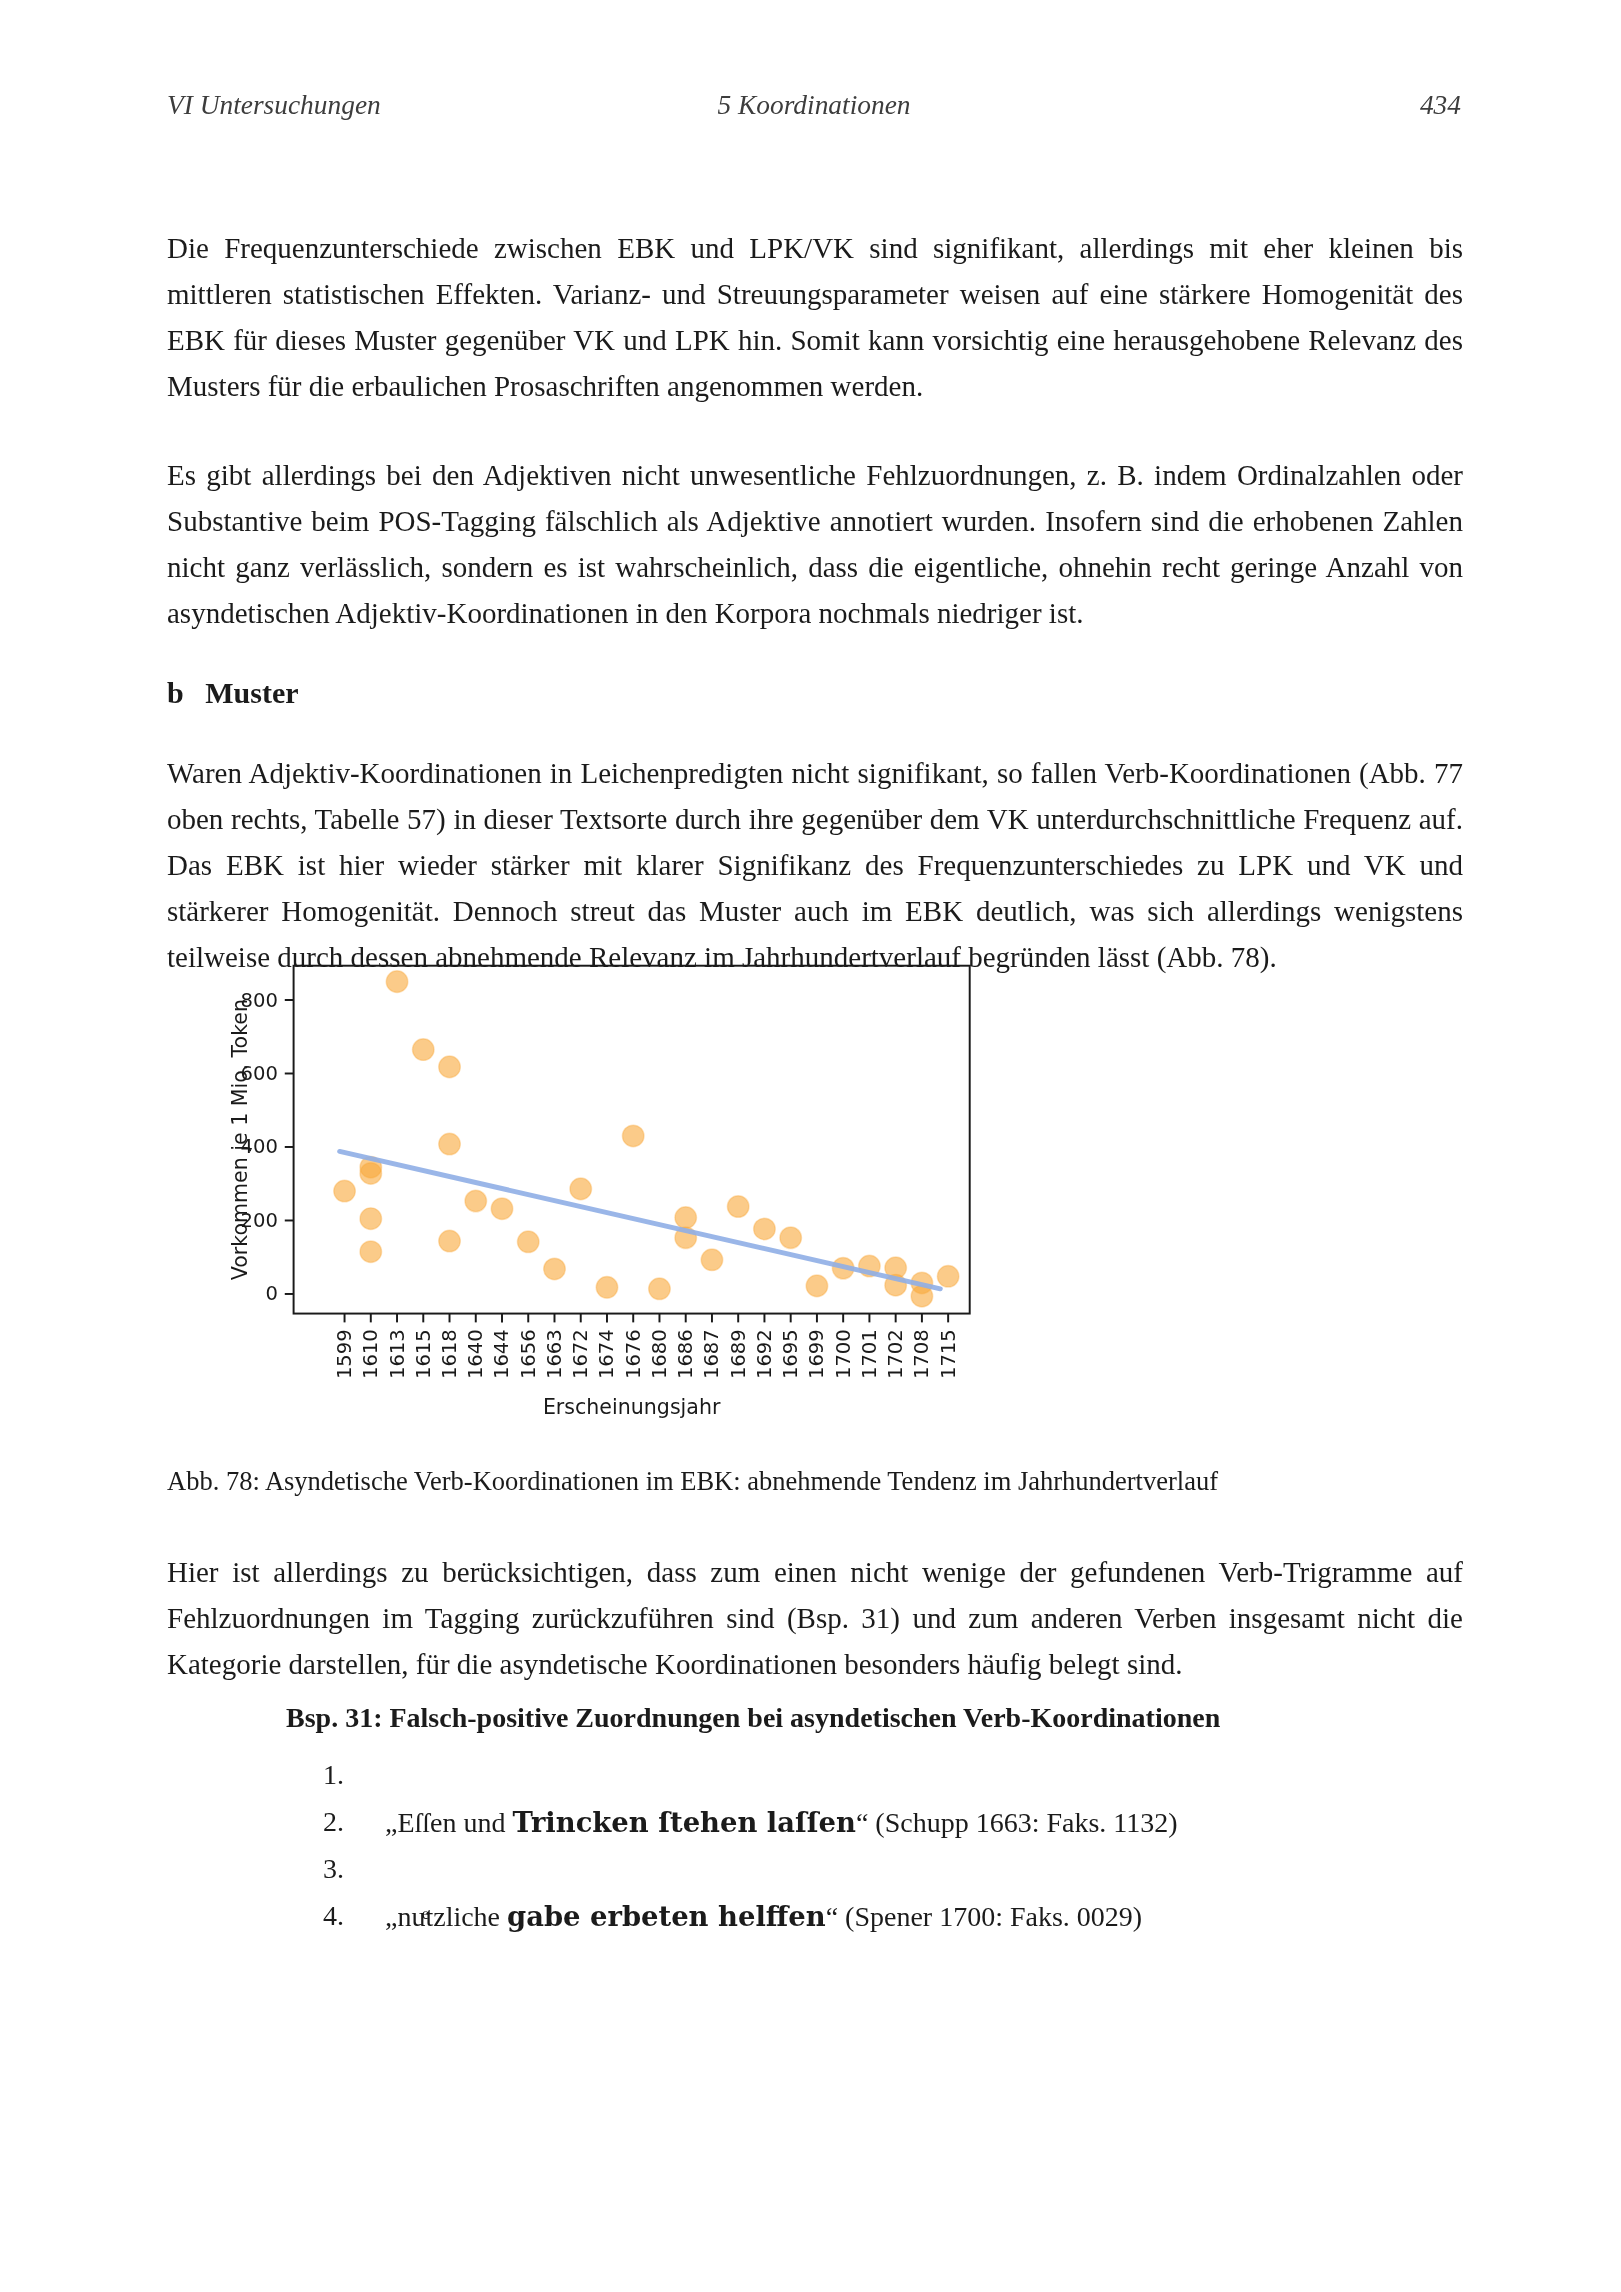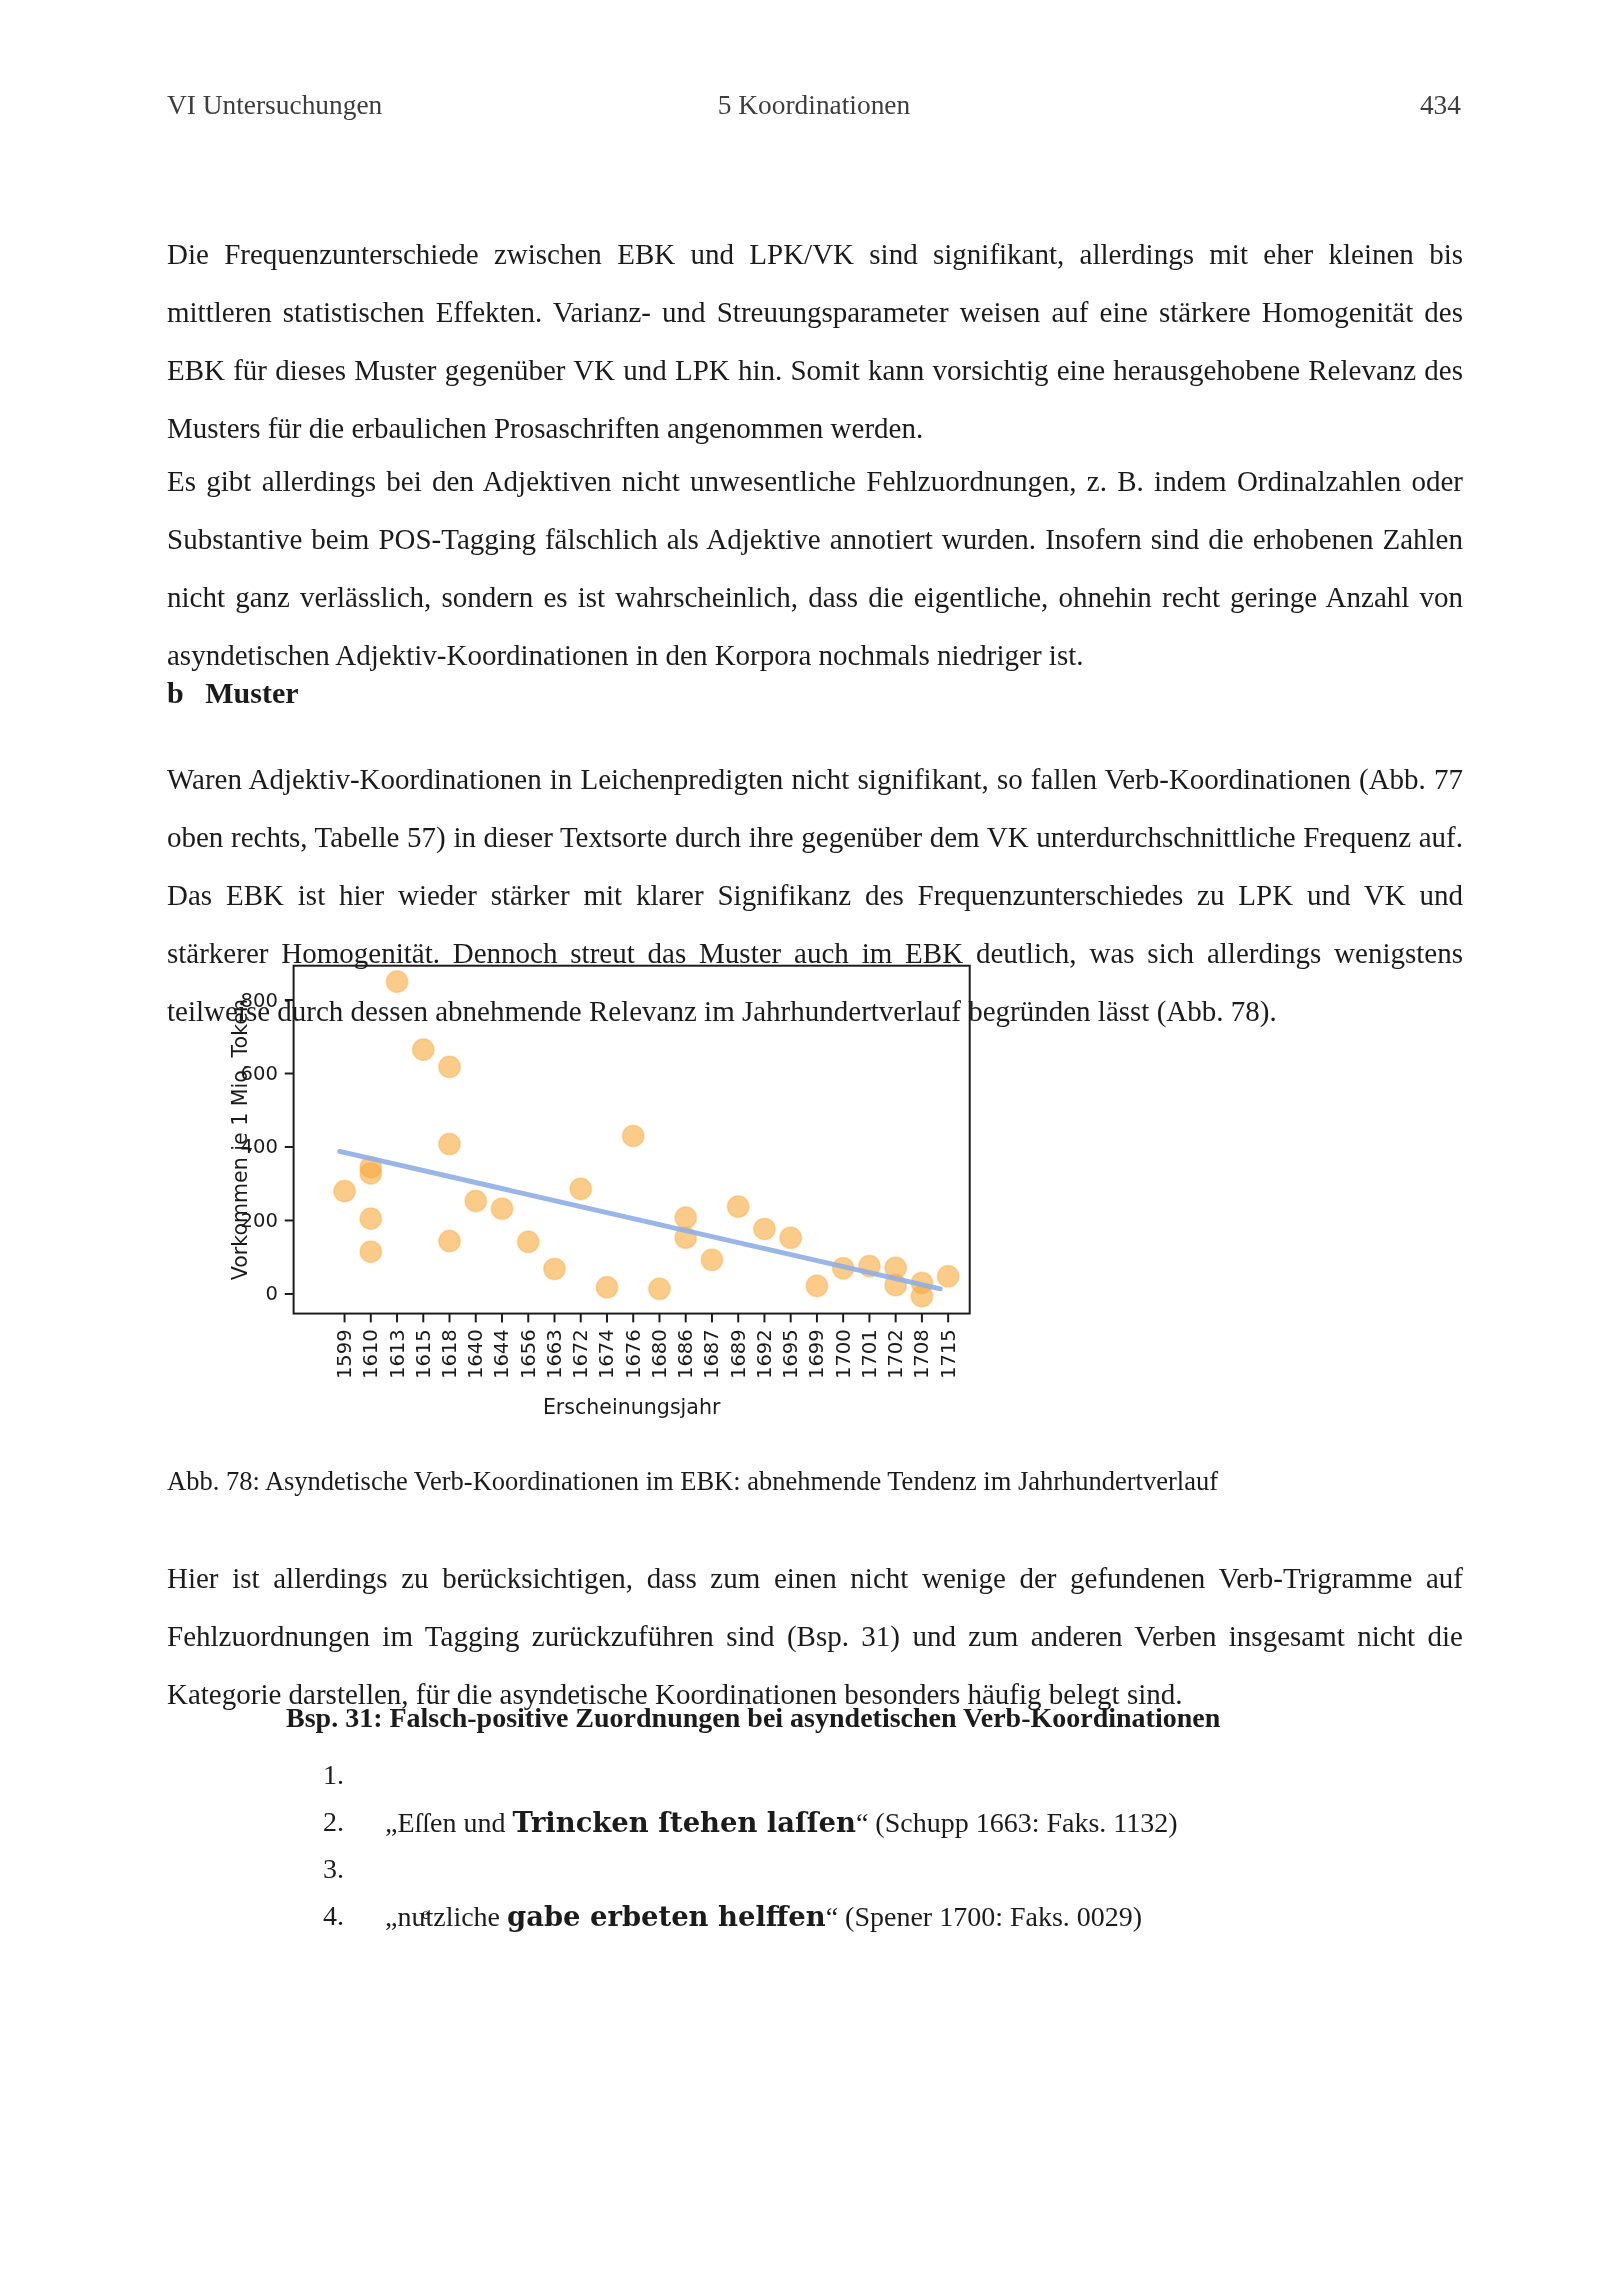--- a/index.html
+++ b/index.html
@@ -1,26 +1,26 @@
 <!DOCTYPE html>
 <html lang="de"><head>
 <meta charset="utf-8">
 <style>
   html,body{margin:0;padding:0;background:#ffffff;}
   body{width:1621px;height:2293px;position:relative;
        font-family:"Liberation Serif","DejaVu Serif",serif;color:#1b1b1b;}
 
   .hdr{position:absolute;top:90px;left:167px;width:1294px;height:33px;
-       font-size:27.4px;color:#3d3d3d;}
+       font-size:27.4px;color:#3d3d3d;font-style:italic;}
   .hdr .left{position:absolute;left:0;top:0;}
   .hdr .center{position:absolute;left:0;right:0;text-align:center;top:0;}
   .hdr .right{position:absolute;right:0;top:0;}
 
   .para{position:absolute;left:167px;width:1296px;
-        font-size:29px;line-height:58px;text-align:justify;}
+        font-size:29px;line-height:46px;text-align:justify;}
   #p1{top:196px;}
   #p2{top:423px;}
   #p3{top:721px;}
   #p4{top:1520px;}
 
   #section-h{position:absolute;left:167px;top:651px;font-size:30px;font-weight:bold;}
   #section-h .gap{display:inline-block;width:21.6px;}
 
   #figure{position:absolute;left:225px;top:950px;width:779px;height:490px;}
   #chart-svg text{font-family:"DejaVu Sans","Liberation Sans",sans-serif;fill:#1a1a1a;}

